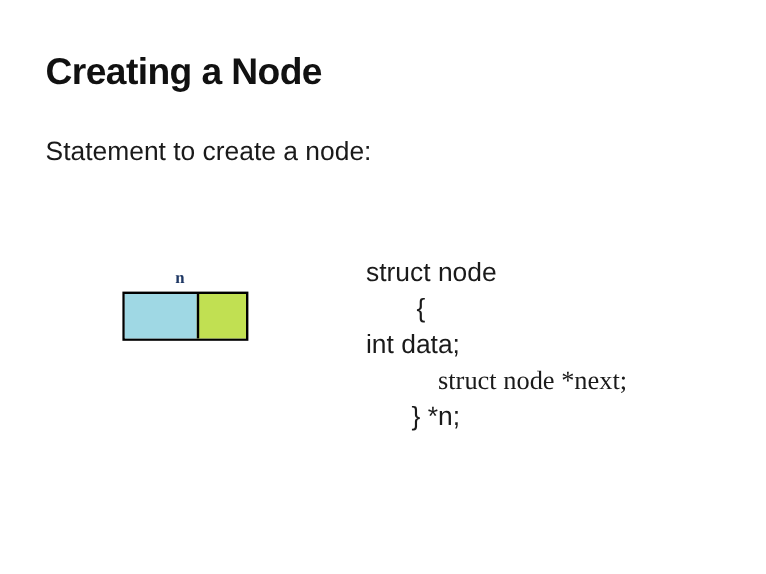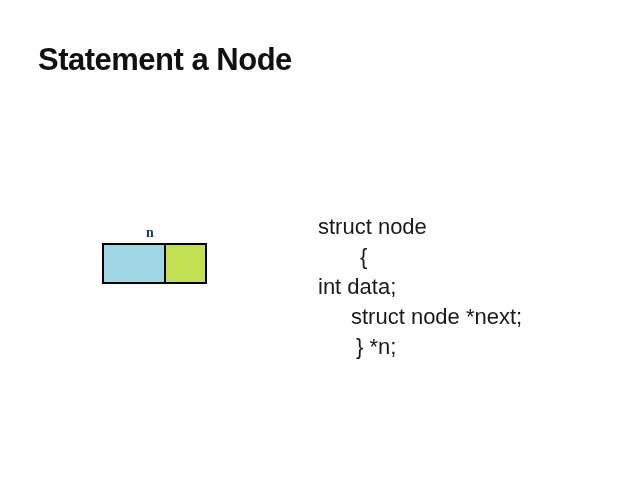--- a/index.html
+++ b/index.html
@@ -69,42 +69,43 @@
     width: 61px;
     height: 100%;
   }
   .node-cell-next {
     width: 40px;
     height: 100%;
     border-left: 2px solid #000000;
   }
   .code-block {
     position: absolute;
-    left: 318px;
+    left: 305px;
     top: 212px;
     font-size: 22px;
     line-height: 30px;
     color: #1a1a1a;
   }
   .code-line {
     white-space: pre;
   }
   .code-line:nth-child(1) { margin-left: 0px; }
   .code-line:nth-child(2) { margin-left: 42px; }
   .code-line:nth-child(3) { }
-  .code-line:nth-child(4) { margin-left: 33px; }
+  .code-line:nth-child(4) { margin-left: 60px; font-family: Liberation Serif, serif; }
   .code-line:nth-child(5) { margin-left: 38px; }
 </style>
 </head>
 <body>
 
 <div class="slide">
 
-  <div class="slide-title">Statement a Node</div>
+  <div class="slide-title">Creating a Node</div>
 
+  <div class="body-line-1">Statement to create a node:</div>
 
 
   <div class="node-diagram">
     <div class="pointer-label" style="color: rgb(31, 56, 100);">n</div>
     <div class="node-box">
       <div class="node-cell-data" style="background-color: rgb(159, 216, 228);"></div>
       <div class="node-cell-next" style="background-color: rgb(193, 224, 82);"></div>
     </div>
   </div>
 

